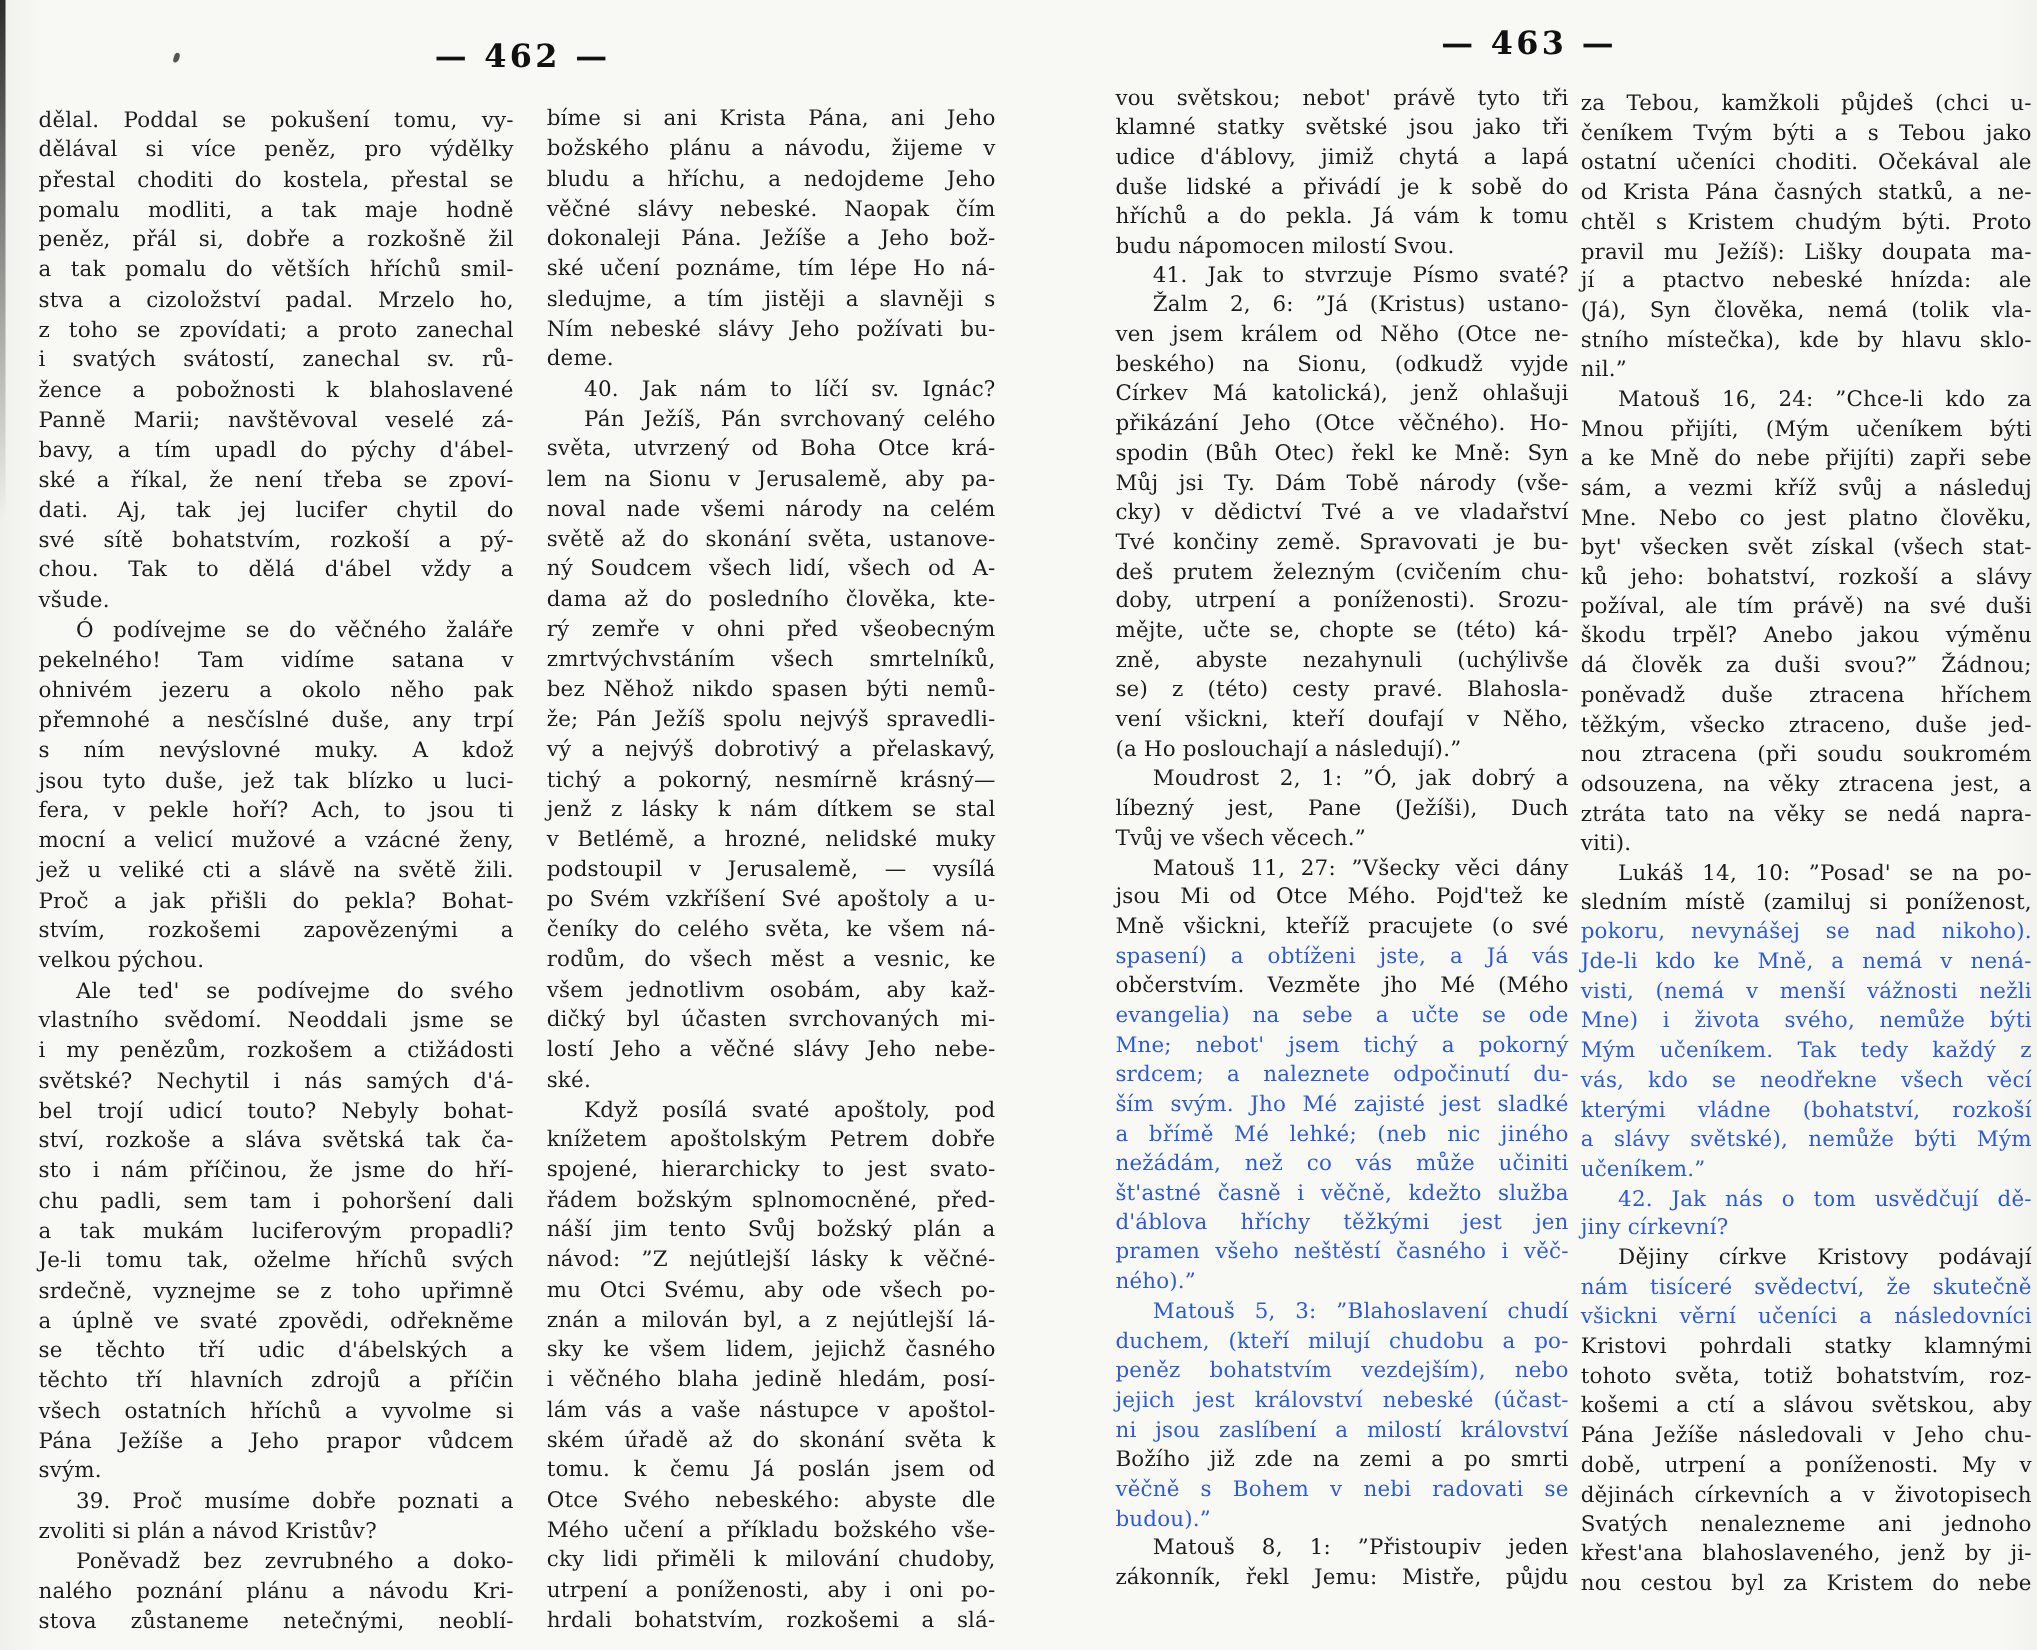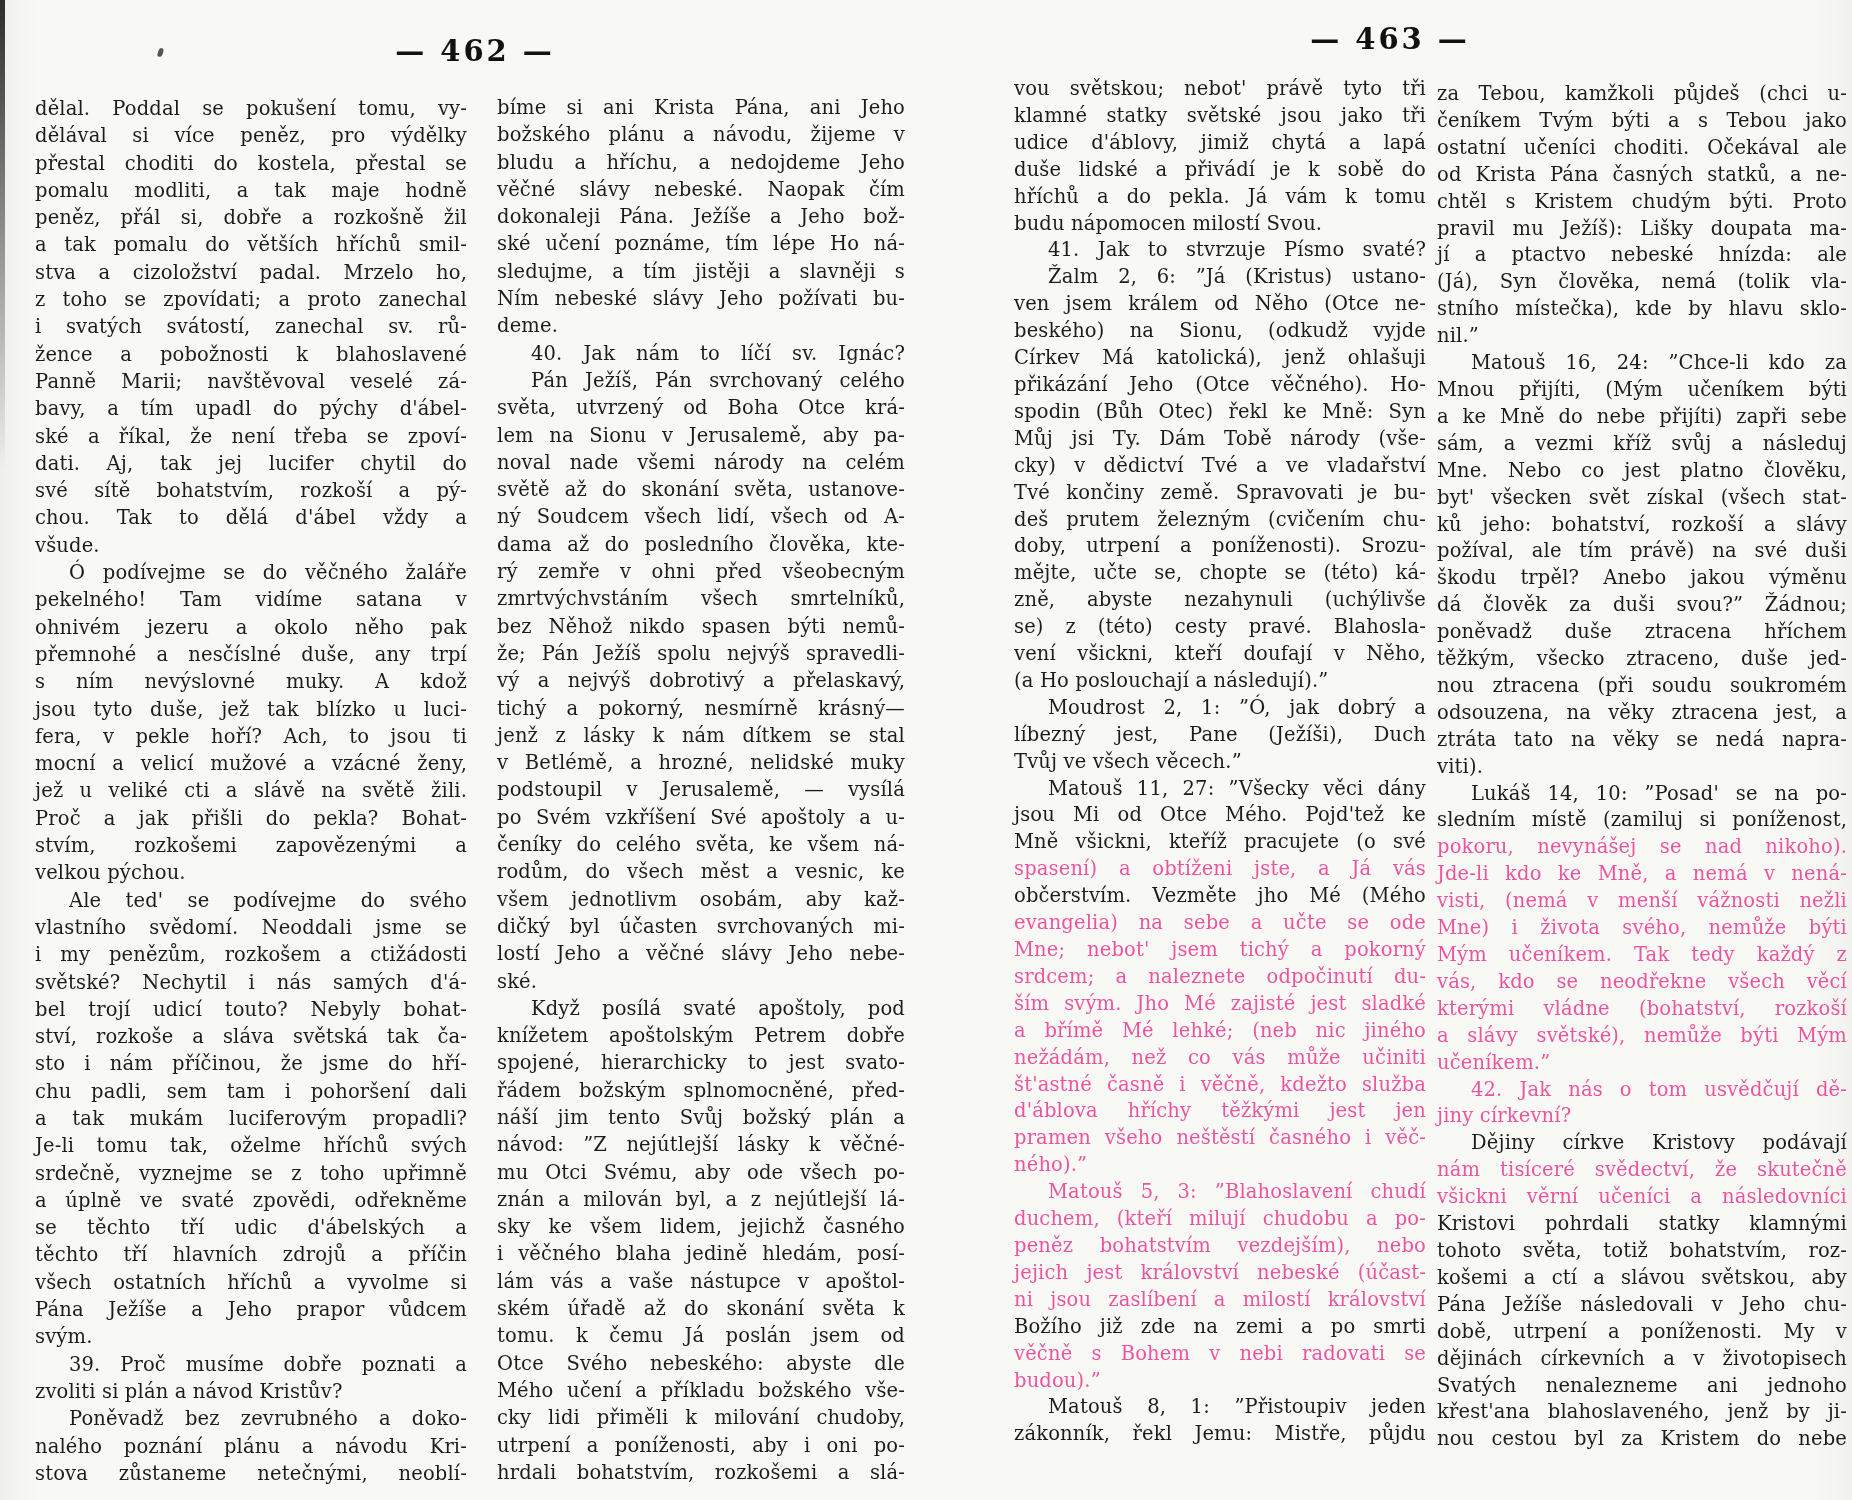--- a/index.html
+++ b/index.html
@@ -35,21 +35,21 @@
     text-align-last: justify;
     text-justify: inter-word;
     white-space: nowrap;
     letter-spacing: 0.15px;
     color: #1c1c1c;
   }
   #col-3 .line, #col-4 .line { line-height: 26.9px; }
   .line.end { text-align-last: left; white-space: normal; }
   .line.ind { text-indent: 34px; }
   .line.bold { font-weight: 400; }
-  .line.fade { color: #ec4899; filter: blur(0.25px); opacity: 0.93; }
+  .line.fade { color: #1d4ed8; filter: blur(0.25px); opacity: 0.93; }
   .edge-artifact {
     position: absolute; left: 0; top: 0; width: 5px; height: 470px;
     background: linear-gradient(180deg, rgba(10,10,10,0.85) 0%, rgba(10,10,10,0.55) 35%, rgba(10,10,10,0.0) 100%);
   }
   .speck {
     position: absolute; left: 158px; top: 48px; width: 5px; height: 9px;
     border-radius: 50% 50% 60% 40%; background: #2a2a2a; transform: rotate(18deg); opacity: .8;
   }
 </style>
 </head>

